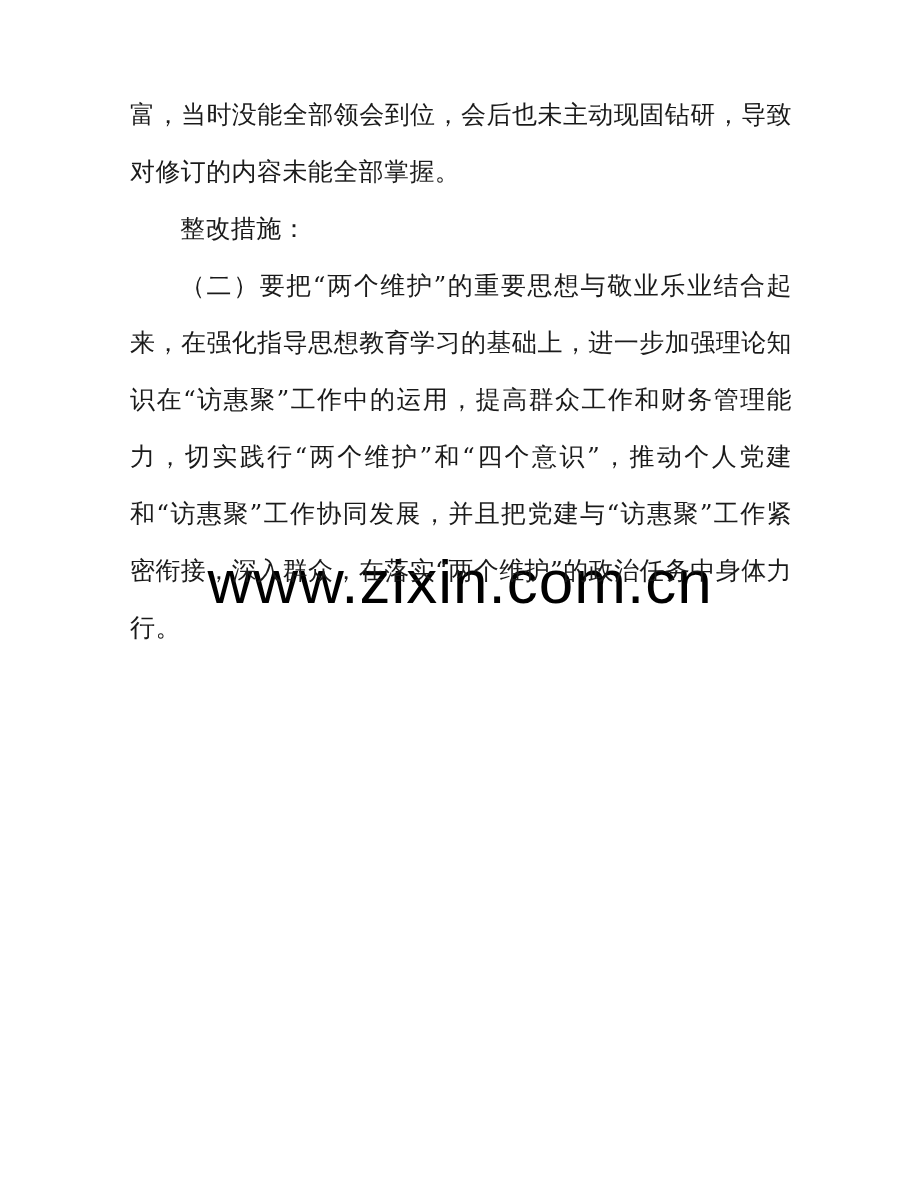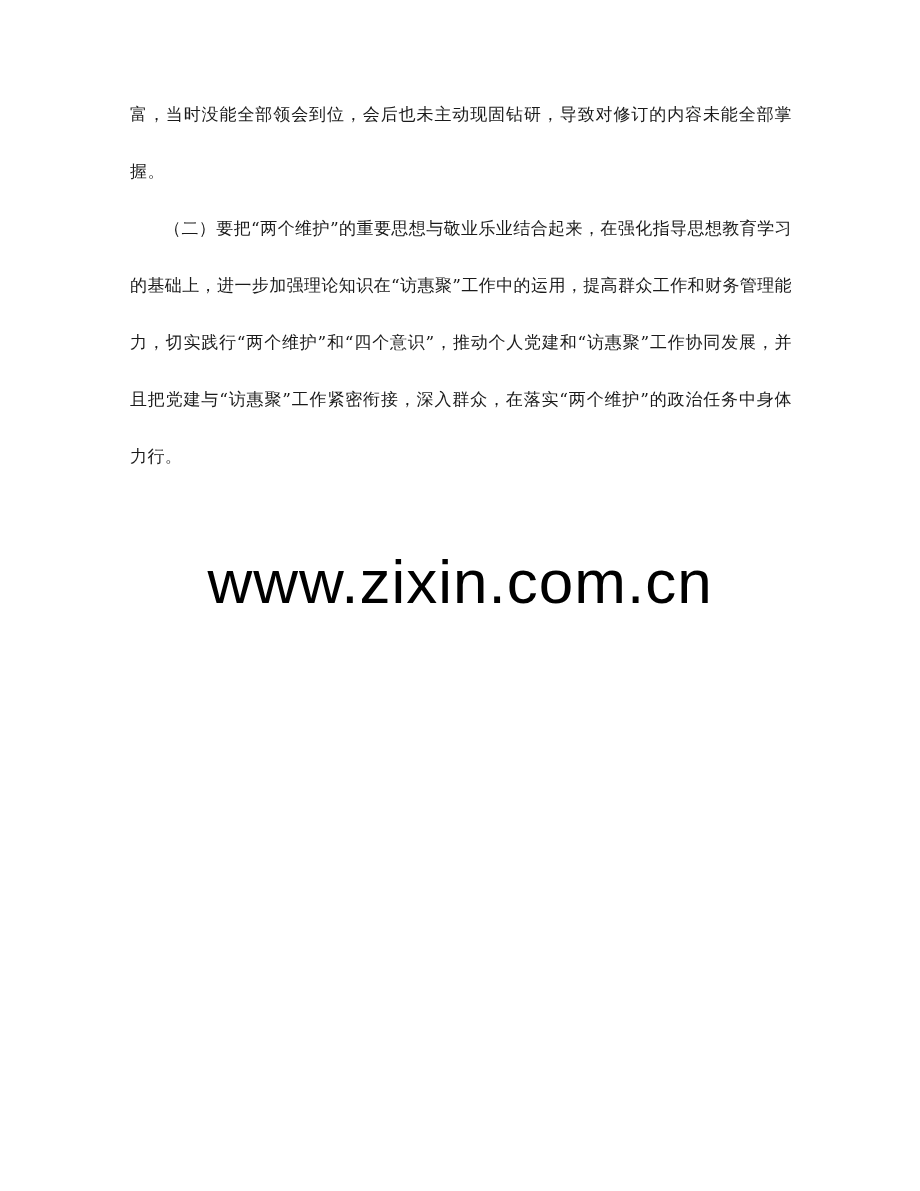--- a/index.html
+++ b/index.html
@@ -36,21 +36,21 @@
   }
   .doc-body {
     position: absolute;
     left: 130px;
     top: 86px;
     width: 662px;
     z-index: 2;
   }
   p.para {
     margin: 0;
-    font-size: 17px;
+    font-size: 25px;
     line-height: 57px;
     color: #1a1a1a;
     text-align: justify;
     text-justify: inter-ideograph;
     letter-spacing: 0.4px;
     font-family: "DejaVu Serif", "Liberation Serif", serif;
     font-weight: 400;
     text-indent: 0;
   }
   p.indent {
@@ -65,19 +65,20 @@
 
 <div class="page">
 
   <div class="watermark">www.zixin.com.cn</div>
 
   <div class="doc-body">
 
     <p class="para">富，当时没能全部领会到位，会后也未主动现固钻研，导致对修订的内容未能全部掌握。</p>
 
 
+    <p class="para indent">整改措施：</p>
 
 
     <p class="para indent">（二）要把“两个维护”的重要思想与敬业乐业结合起来，在强化指导思想教育学习的基础上，进一步加强理论知识在“访惠聚”工作中的运用，提高群众工作和财务管理能力，切实践行“两个维护”和“四个意识”，推动个人党建和“访惠聚”工作协同发展，并且把党建与“访惠聚”工作紧密衔接，深入群众，在落实“两个维护”的政治任务中身体力行。</p>
 
   </div>
 
 </div>
 
 </body></html>

